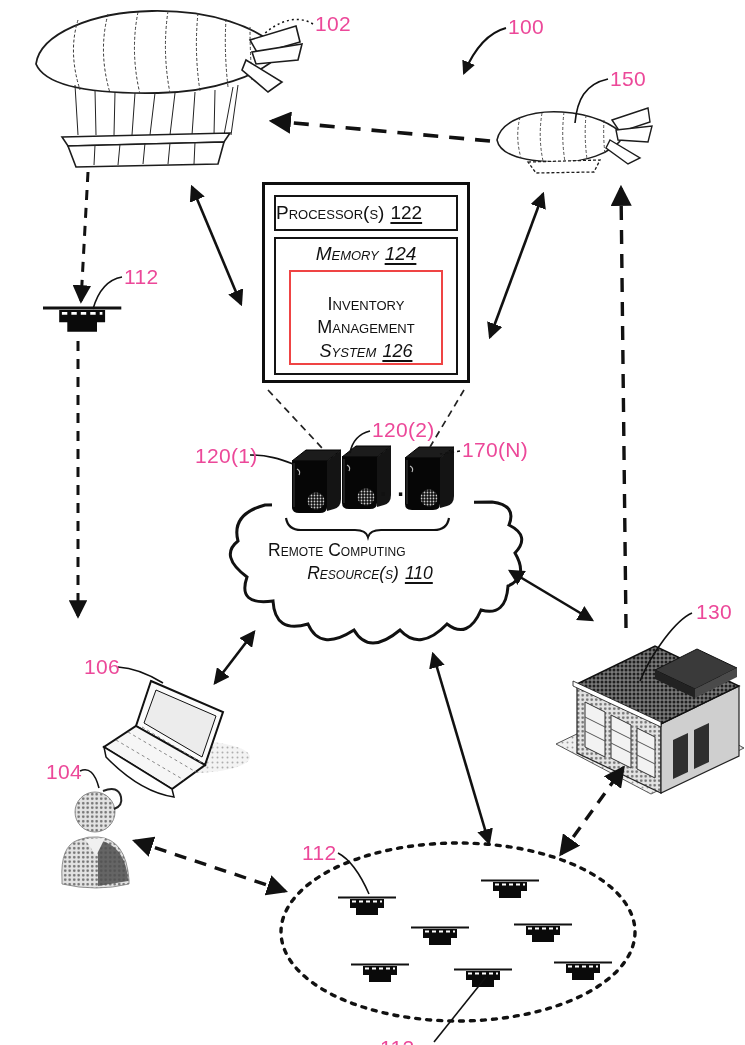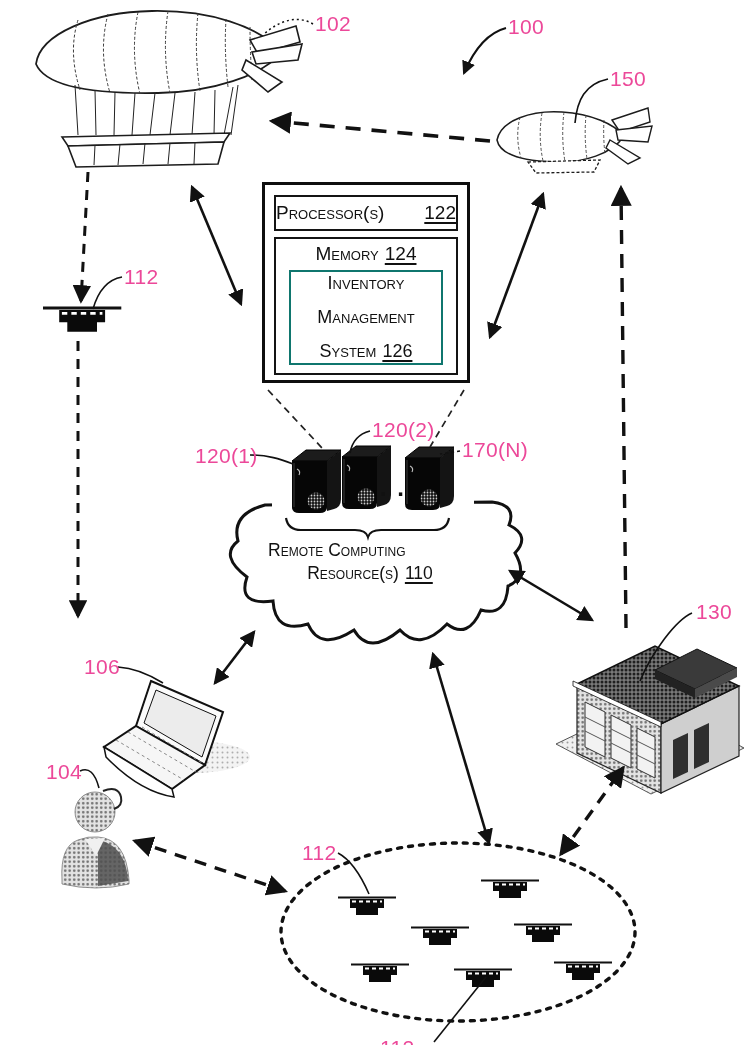--- a/index.html
+++ b/index.html
@@ -2,30 +2,30 @@
 <html><head>
 <meta charset="utf-8">
 <style>
   html,body{margin:0;padding:0;background:#fff;}
   .stage{position:relative;width:745px;height:1045px;background:#fff;overflow:hidden;
          font-family:"Liberation Sans",sans-serif;color:#111;}
   .stage svg.art{position:absolute;left:0;top:0;}
   .ref{position:absolute;font-size:21px;font-weight:500;color:#ec4899;letter-spacing:.3px;white-space:nowrap;}
   .sc{font-variant:small-caps;}
   .u{text-decoration:underline;text-decoration-thickness:1.5px;text-underline-offset:3px;}
-  .line{display:flex;justify-content:center;gap:6px;white-space:nowrap;}
+  .line{display:flex;justify-content:center;gap:6px;white-space:nowrap;font-style:italic;}
   
   .pbox{position:absolute;left:262px;top:182px;width:208px;height:201px;border:3px solid #0e0e0e;
         background:#fff;box-sizing:border-box;}
   .prow{position:absolute;left:9px;right:9px;top:10px;height:32px;border:2px solid #141414;
-        display:flex;align-items:center;justify-content:space-between;gap:6px;font-size:19px;}
+        display:flex;align-items:center;justify-content:flex-start;gap:6px;font-size:19px;}
   .mbox{position:absolute;left:9px;right:9px;top:52px;height:134px;border:2px solid #141414;}
   .mtitle{margin-top:4px;font-size:19px;}
-  .imsbox{position:absolute;left:13px;right:13px;top:31px;bottom:8px;border:2px solid #0f766e;
-          display:flex;flex-direction:column;align-items:center;justify-content:space-between;
+  .imsbox{position:absolute;left:13px;right:13px;top:31px;bottom:8px;border:2px solid #ef4444;
+          display:flex;flex-direction:column;align-items:center;justify-content:flex-end;
           font-size:18px;line-height:1.3;}
   
   .cloudtext{position:absolute;left:268px;top:539px;width:204px;text-align:left;font-size:17.5px;line-height:1.3;}
   .dots{position:absolute;left:380px;top:474px;font-size:24px;font-weight:bold;letter-spacing:2px;}
 </style>
 </head>
 <body>
 
 <div class="stage">
 

